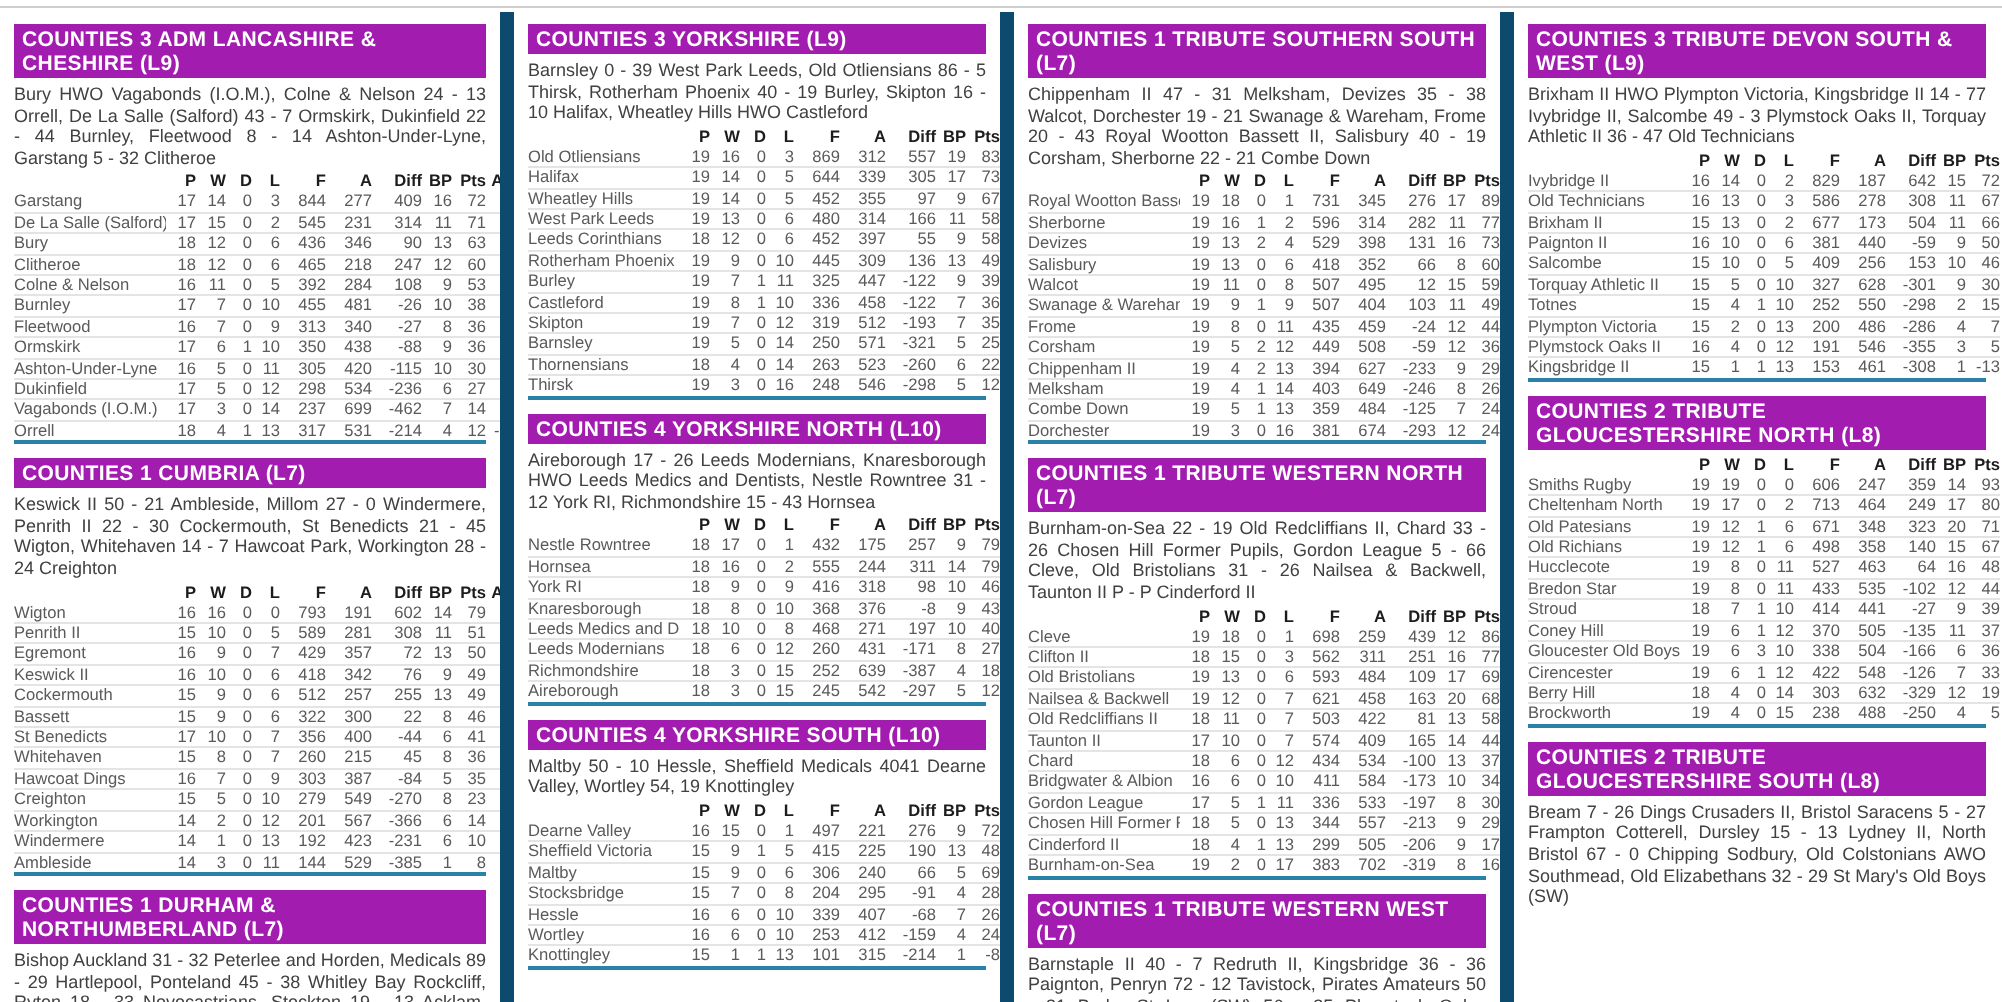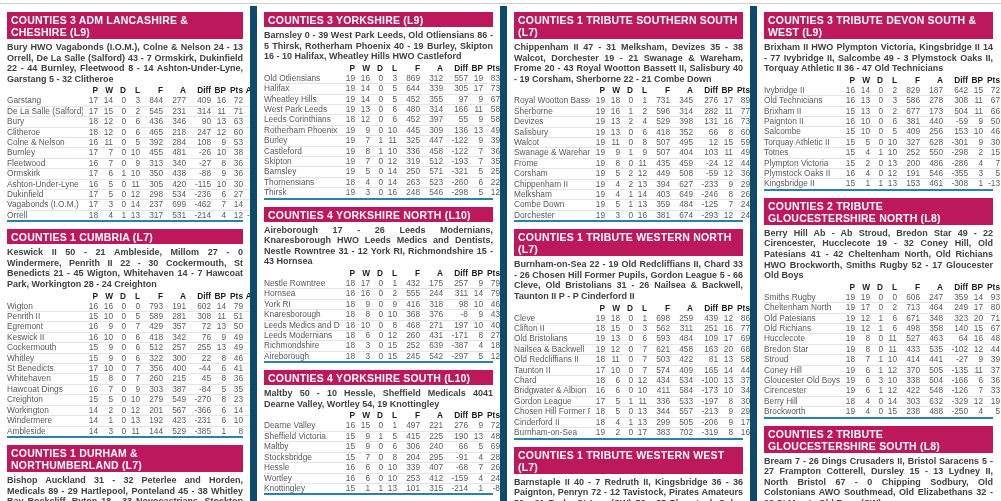--- a/index.html
+++ b/index.html
@@ -2,24 +2,24 @@
 <html><head>
 <meta charset="utf-8">
 <style>
   * { margin:0; padding:0; box-sizing:border-box; }
   html,body { width:1001px; height:501px; overflow:hidden; background:#fff;
     font-family:"Liberation Sans", sans-serif; }
   .top-rule { position:absolute; left:0; top:3px; width:1001px; height:1px; background:#cfcfcf; }
   .columns { position:absolute; left:0; top:6px; width:1001px; display:flex; }
   .col { width:250px; padding:6px 7px 0 7px; border-left:7px solid #0c4a6e; height:495px; overflow:hidden; }
   .col:first-child { border-left:none; }
-  .bar { background:#be185d; color:#fff; font-weight:bold; font-size:10.5px; line-height:12px;
+  .bar { background:#a21caf; color:#fff; font-weight:bold; font-size:10.5px; line-height:12px;
     padding:2px 4px 1px 4px; margin:7px 0 3px 0; letter-spacing:.2px; }
   .bar:first-child { margin-top:0; }
-  .intro { font-size:9px; line-height:10.6px; font-weight:bold; color:#414141;
+  .intro { font-size:9px; line-height:10.6px; font-weight:normal; color:#414141;
     text-align:justify; margin:1px 0 2px 0; }
   .tblwrap { border-bottom:2px solid #2b82a8; margin-bottom:1px; }
   table { width:100%; border-collapse:collapse; table-layout:fixed; font-size:8.3px; color:#5a5a5a; }
   th { font-weight:bold; color:#1c1c1c; text-align:right; padding:0 0 1px 0; line-height:9px; }
   th.name, td.name { text-align:left; white-space:nowrap; overflow:hidden; }
   td { text-align:right; line-height:9.4px; padding:0; white-space:nowrap;
     border-bottom:1px solid #e4e4e4; }
   tr:last-child td { border-bottom:none; }
   col.c-name { width:76px; } col.c-p{width:15px;} col.c-w{width:15px;} col.c-d{width:13px;}
   col.c-l{width:14px;} col.c-f{width:23px;} col.c-a{width:23px;} col.c-diff{width:25px;}
@@ -315,21 +315,21 @@
               <td>0</td>
               <td>6</td>
               <td>512</td>
               <td>257</td>
               <td>255</td>
               <td>13</td>
               <td>49</td>
               <td>0</td>
             </tr>
             <tr>
-              <td class="name">Whitley</td>
+              <td class="name">Bassett</td>
               <td>15</td>
               <td>9</td>
               <td>0</td>
               <td>6</td>
               <td>322</td>
               <td>300</td>
               <td>22</td>
               <td>8</td>
               <td>46</td>
               <td>0</td>
@@ -1441,21 +1441,20 @@
               <td>461</td>
               <td>-308</td>
               <td>1</td>
               <td>-13</td>
               <td>-20</td>
             </tr>
           </tbody>
         </table>
       </div>
       <div class="bar">COUNTIES 2 TRIBUTE GLOUCESTERSHIRE NORTH (L8)</div>
-      <p class="intro">Berry Hill Ab - Ab Stroud, Bredon Star 49 - 22 Cirencester, Hucclecote 19 - 32 Coney Hill, Old Patesians 41 - 42 Cheltenham North, Old Richians HWO Brockworth, Smiths Rugby 52 - 17 Gloucester Old Boys</p>
       <div class="tblwrap">
         <table>
           <colgroup>
             <col class="c-name">
             <col class="c-p">
             <col class="c-w">
             <col class="c-d">
             <col class="c-l">
             <col class="c-f">
             <col class="c-a">

